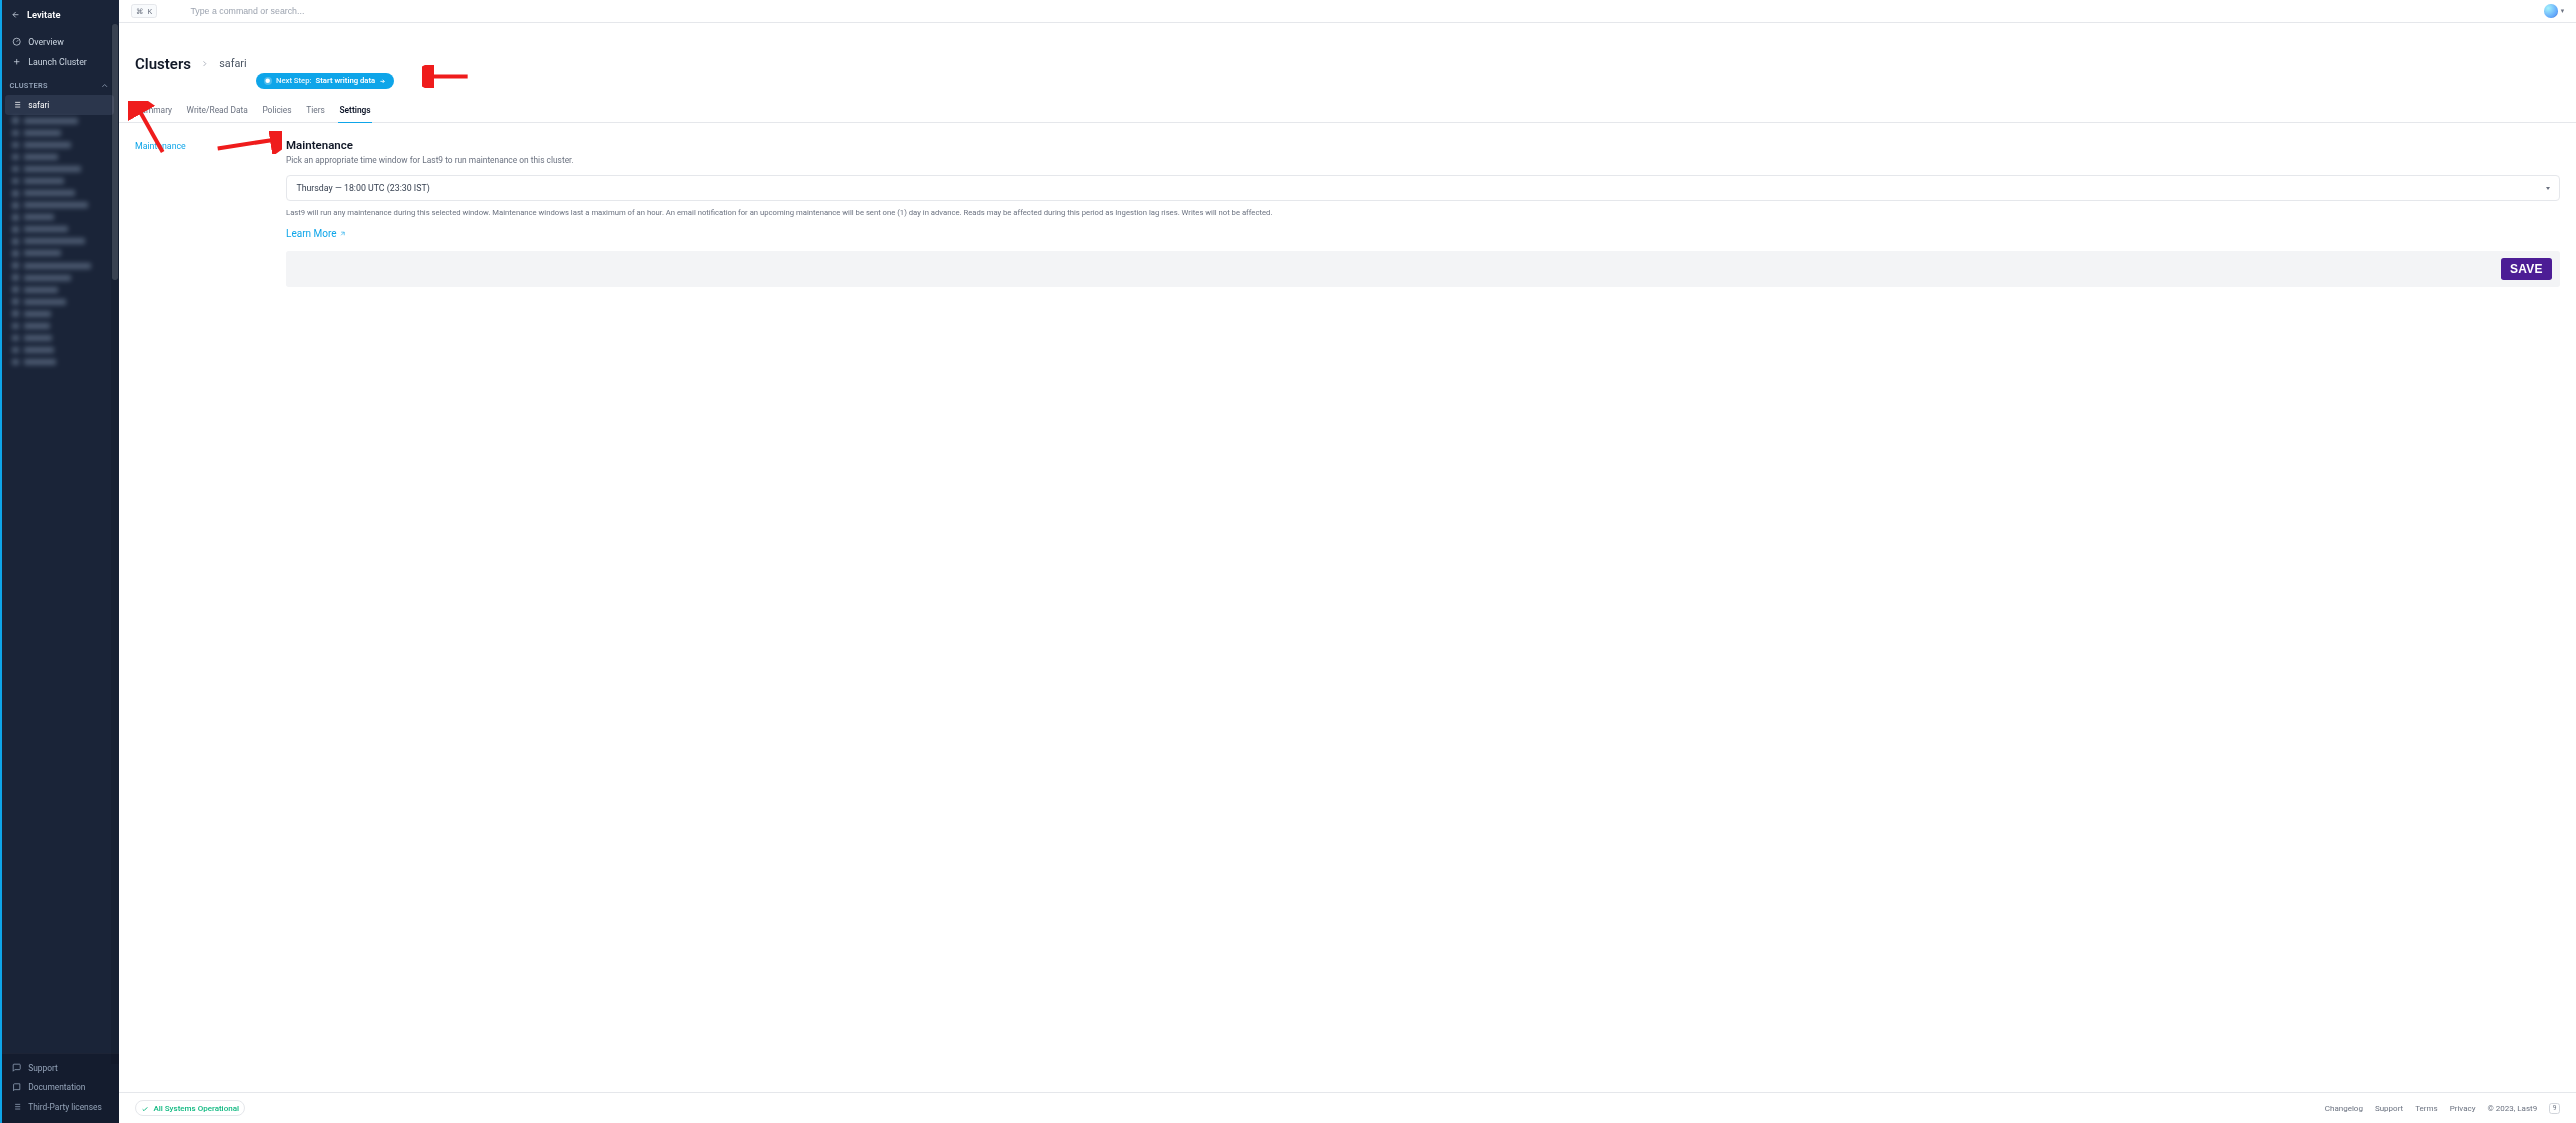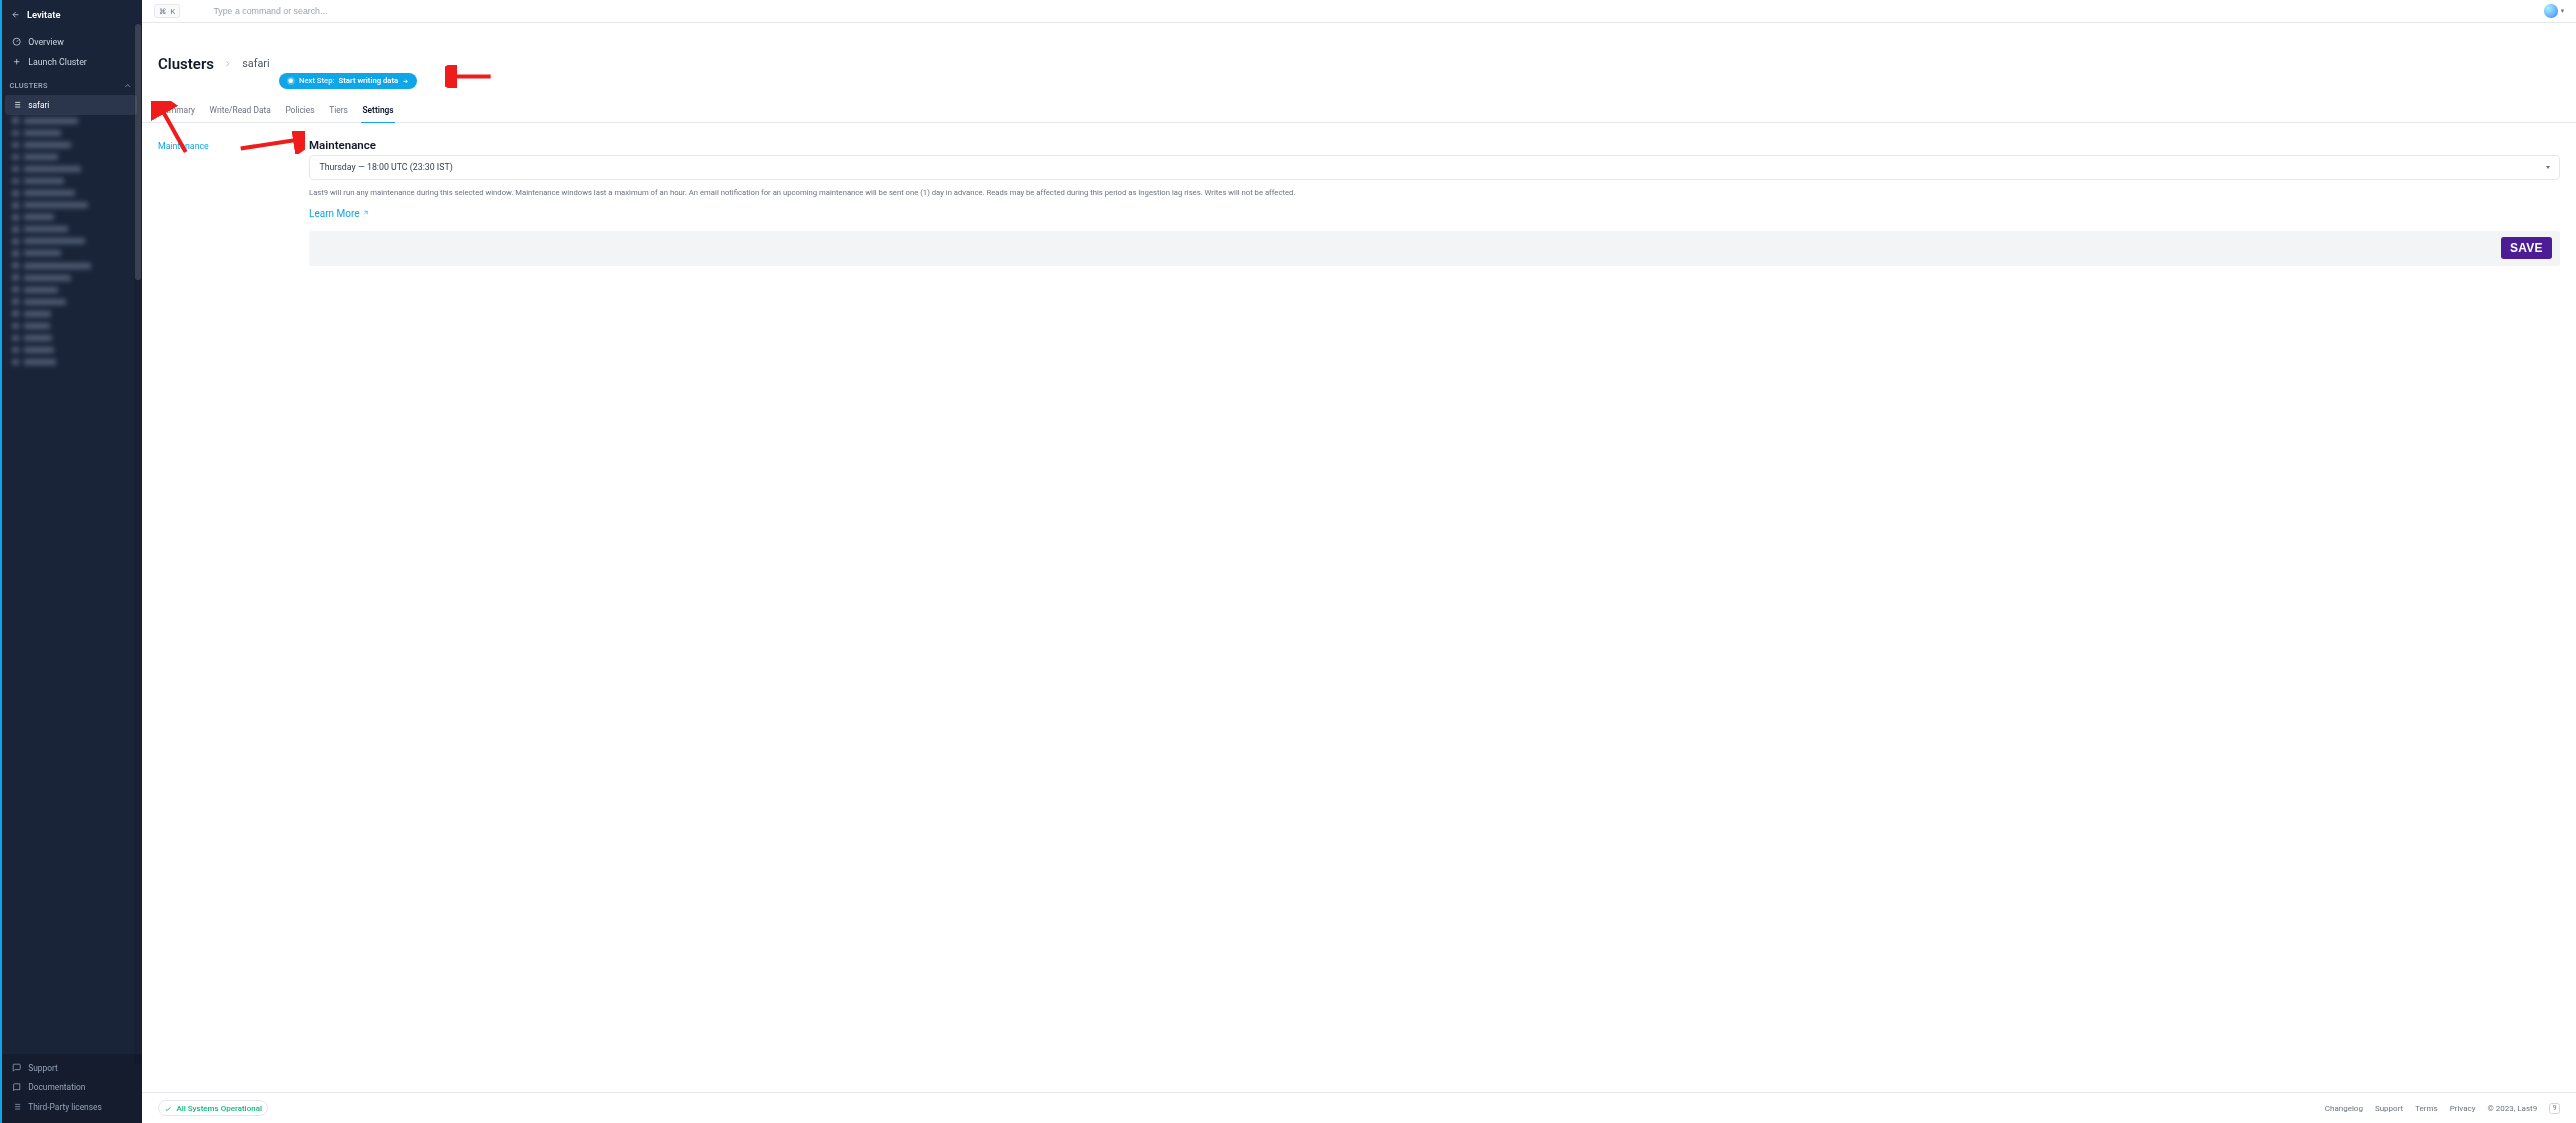--- a/index.html
+++ b/index.html
@@ -7,21 +7,21 @@
       font-family: -apple-system, BlinkMacSystemFont, "Segoe UI", Roboto, "Helvetica Neue", Arial, sans-serif;
       font-size: 8.8px;
       color: #1f2937;
       background: #fff;
       overflow: hidden;
     }
     .app { display: flex; height: 100vh; }
 
     
     .sidebar {
-      width: 142px;
+      width: 119px;
       background: #1a2438;
       color: #cbd5e1;
       display: flex;
       flex-direction: column;
       flex-shrink: 0;
       position: relative;
     }
     .sidebar::before {
       content: "";
       position: absolute;
@@ -530,20 +530,21 @@
         <div class="tab active">Settings</div>
       </div>
 
       <div class="settings-body">
         <div class="settings-nav">
           <div class="settings-nav-item">Maintenance</div>
         </div>
 
         <div class="settings-panel">
           <div class="panel-title">Maintenance</div>
+          <div class="panel-sub">Pick an appropriate time window for Last9 to run maintenance on this cluster.</div>
 
           <div class="select-wrap">
             <span>Thursday — 18:00 UTC (23:30 IST)</span>
             <span class="select-caret"></span>
           </div>
 
           <div class="help-text">Last9 will run any maintenance during this selected window. Maintenance windows last a maximum of an hour. An email notification for an upcoming maintenance will be sent one (1) day in advance. Reads may be affected during this period as Ingestion lag rises. Writes will not be affected.</div>
 
           <a class="learn-more">
             <span>Learn More</span>

